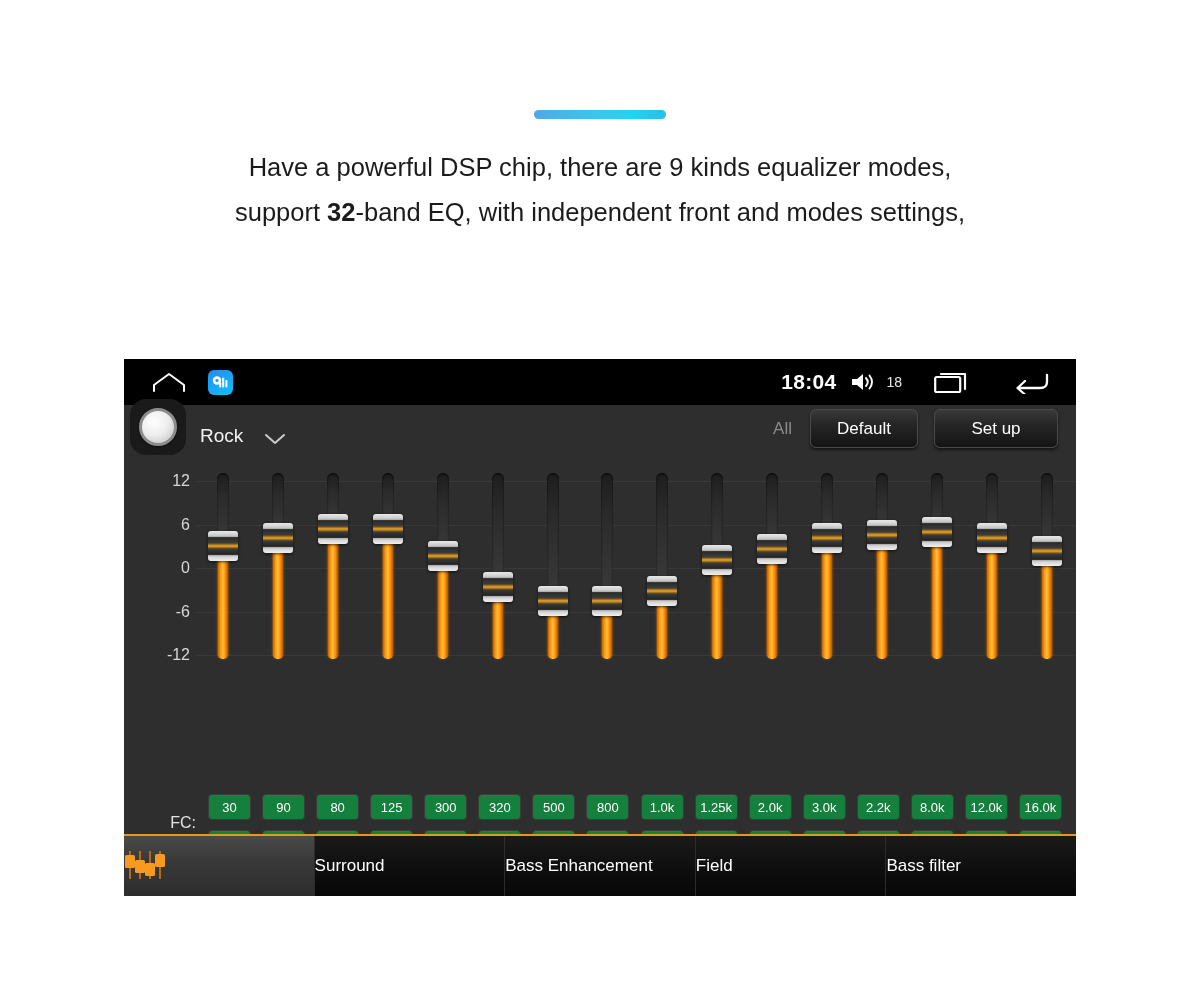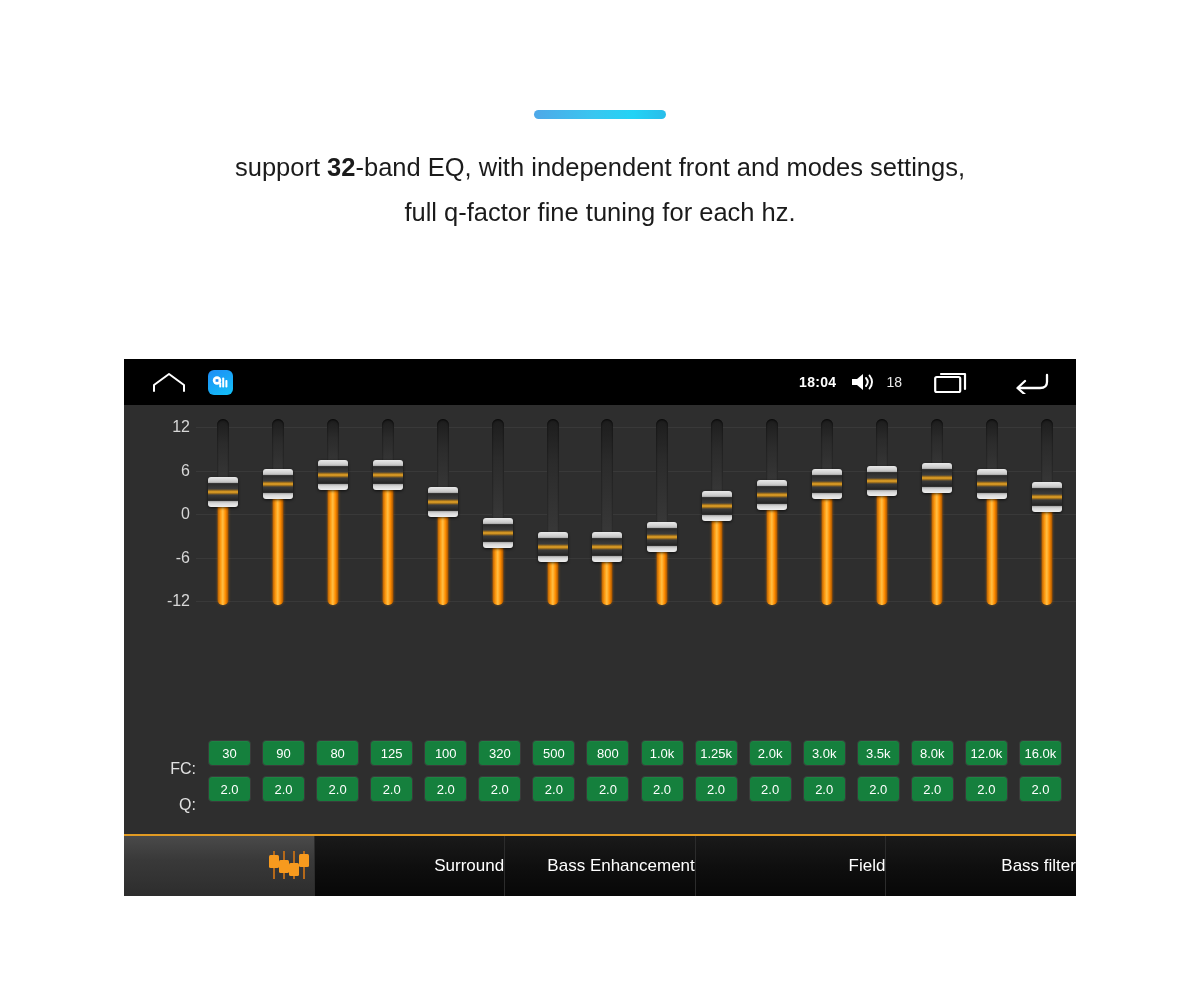--- a/index.html
+++ b/index.html
@@ -57,21 +57,21 @@
   .app-icon {
     width: 25px; height: 25px; border-radius: 6px;
     background: linear-gradient(150deg,#1f8cf5 0%, #17a9f7 55%, #12c2f8 100%);
     display:flex; align-items:center; justify-content:center;
   }
   .app-icon svg { display:block; }
   .sb-right {
     margin-left:auto; display:flex; align-items:center;
     gap: 14px; padding-right: 26px;
   }
-  .sb-clock { color:#fff; font-size:14px; font-weight:700; letter-spacing:0.3px; }
+  .sb-clock { color:#fff; font-size:21px; font-weight:700; letter-spacing:0.3px; }
   .sb-vol-num { color:#e9e9e9; font-size:14px; font-weight:500; margin-left:-4px;}
   .sb-icon { display:flex; align-items:center; }
   .sb-gap-a { margin-left: 18px; }
   .sb-gap-b { margin-left: 26px; }
 
   
   .eq-toolbar {
     position: relative; height: 54px; width:100%;
     display:flex; align-items:center;
   }
@@ -171,40 +171,40 @@
 
   
   .tabbar {
     position:absolute; left:0; bottom:0; width: 100%; height: 62px;
     border-top: 2px solid #e09a23;
     display:flex;
   }
   .tab {
     flex: 1; position:relative;
     background: linear-gradient(180deg,#1a1a1a 0%, #0e0e0e 55%, #070707 100%);
-    display:flex; align-items:center; justify-content:flex-end;
+    display:flex; align-items:center; justify-content:flex-start;
     color:#ffffff; font-size: 17px;
     border-right: 1px solid #2c2c2c;
   }
   .tab:last-child { border-right: none; }
   .tab.active {
     background: linear-gradient(180deg,#4a4a4a 0%, #393939 40%, #2d2d2d 100%);
   }
   .tab-eq-icon { display:flex; align-items:flex-end; gap:3px; height: 30px; }
 </style>
 </head>
 <body>
 
 <div class="page">
 
   <div class="promo">
     <div class="promo-rule"></div>
     <div class="promo-sub">
+      <div>Have a powerful DSP chip, there are 9 kinds equalizer modes,</div>
       <div><span>support </span><b>32</b><span>-band EQ, with independent front and modes settings,</span></div>
-      <div>full q-factor fine tuning for each hz.</div>
     </div>
   </div>
 
   <div class="device">
 
     <div class="statusbar">
       <div class="sb-left">
         <span class="home-icon">
           <svg width="34" height="20" viewBox="0 0 34 20">
             <path d="M2 19 L2 13 L17 2 L32 13 L32 19" fill="none" stroke="#ffffff" stroke-width="2" stroke-linejoin="round" stroke-linecap="round"></path>
@@ -238,20 +238,36 @@
         </span>
         <span class="sb-icon sb-gap-b">
           <svg width="40" height="24" viewBox="0 0 40 24">
             <path d="M37 5 L37 12 Q37 18 30 18 L9 18" fill="none" stroke="#ffffff" stroke-width="2.3" stroke-linecap="round" stroke-linejoin="round"></path>
             <path d="M15 11 L7.5 18 L15 24.5" fill="none" stroke="#ffffff" stroke-width="2.3" stroke-linecap="round" stroke-linejoin="round"></path>
           </svg>
         </span>
       </div>
     </div>
 
+    <div class="eq-toolbar">
+      <div class="preset-knob">
+        <div class="dial"></div>
+      </div>
+      <div class="preset-name">Rock</div>
+      <span class="preset-caret">
+        <svg width="22" height="12" viewBox="0 0 22 12">
+          <path d="M2 2 L11 10 L20 2" fill="none" stroke="#c9c9c9" stroke-width="2" stroke-linecap="round" stroke-linejoin="round"></path>
+        </svg>
+      </span>
+      <div class="tb-right">
+        <span class="lbl-all">All</span>
+        <div class="tb-btn">Default</div>
+        <div class="tb-btn wide">Set up</div>
+      </div>
+    </div>
 
     <div class="eq-area">
       <div id="gridlines">
           <div class="grid-line" style="top: 22px;"></div>
           <div class="grid-line" style="top: 65.5px;"></div>
           <div class="grid-line" style="top: 109px;"></div>
           <div class="grid-line" style="top: 152.5px;"></div>
           <div class="grid-line" style="top: 196px;"></div>
         </div>
       <div id="ylabels">
@@ -345,29 +361,29 @@
         </div>
 
       <div class="param-rows">
         <div class="param-row">
           <span class="param-label">FC:</span>
           <div class="param-cells" id="fc-cells">
               <div class="cell">30</div>
               <div class="cell">90</div>
               <div class="cell">80</div>
               <div class="cell">125</div>
-              <div class="cell">100</div>
+              <div class="cell">300</div>
               <div class="cell">320</div>
               <div class="cell">500</div>
               <div class="cell">800</div>
               <div class="cell">1.0k</div>
               <div class="cell">1.25k</div>
               <div class="cell">2.0k</div>
               <div class="cell">3.0k</div>
-              <div class="cell">3.5k</div>
+              <div class="cell">2.2k</div>
               <div class="cell">8.0k</div>
               <div class="cell">12.0k</div>
               <div class="cell">16.0k</div>
             </div>
         </div>
         <div class="param-row">
           <span class="param-label">Q:</span>
           <div class="param-cells" id="q-cells">
               <div class="cell">2.0</div>
               <div class="cell">2.0</div>

